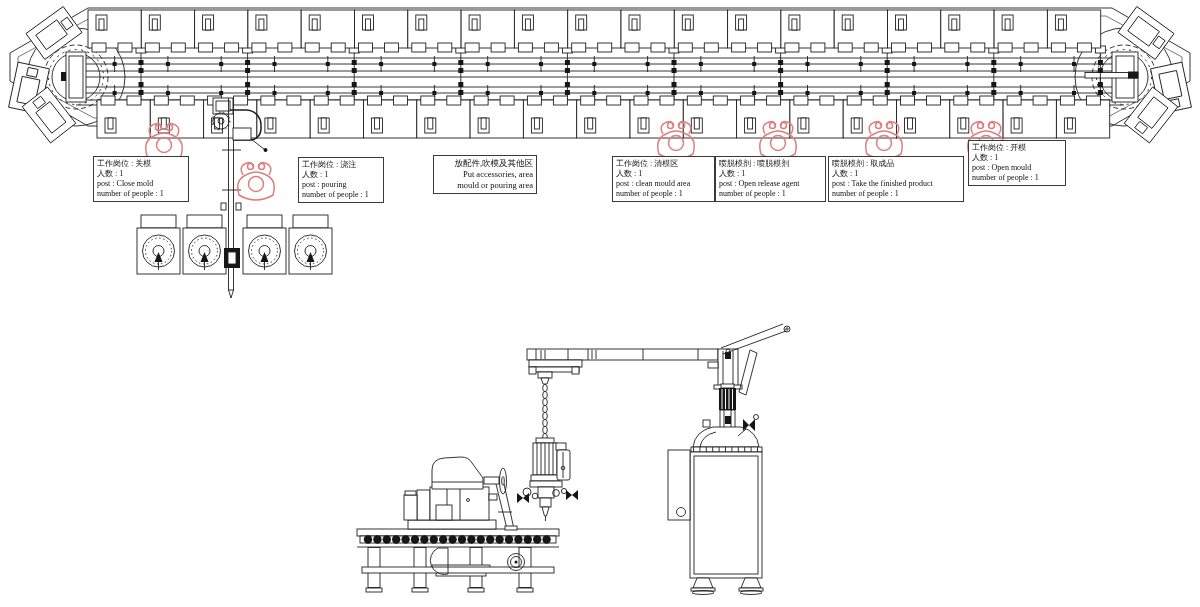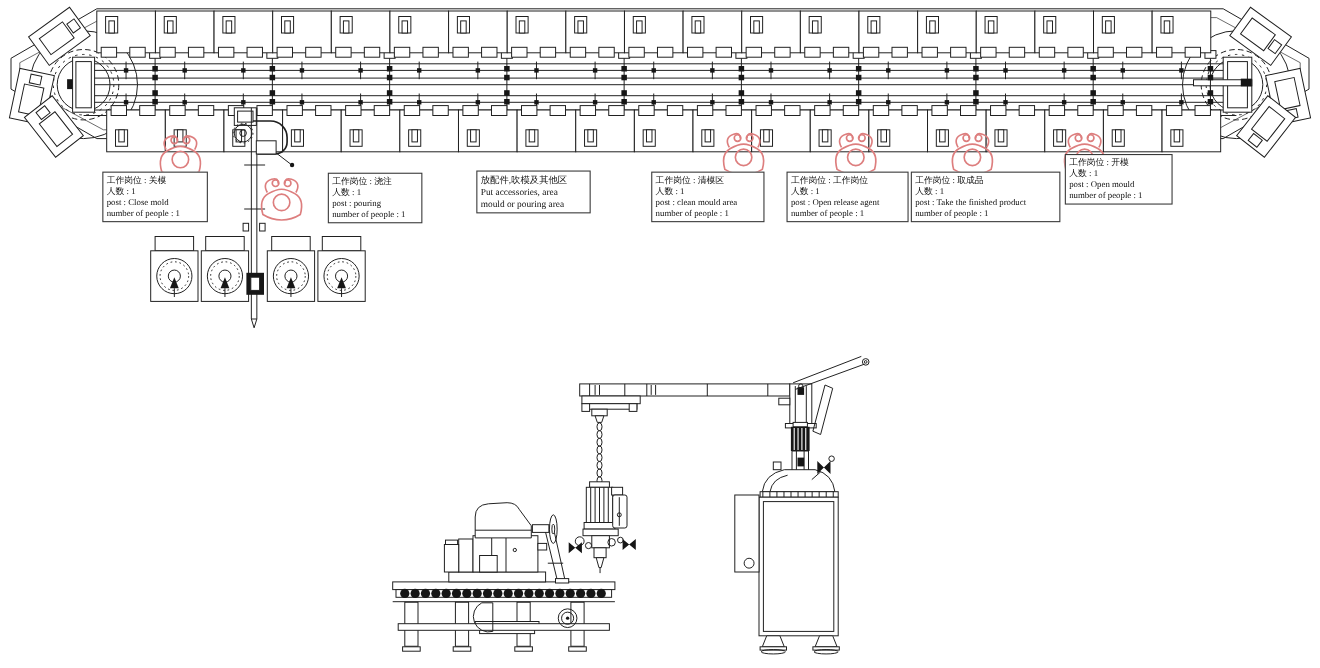--- a/index.html
+++ b/index.html
@@ -9,21 +9,21 @@
   
   #dwg *{stroke:#1f1f1f;stroke-width:0.9;fill:none;}
   #dwg .wf{fill:#ffffff;}
   #dwg .bk{fill:#161616;stroke:none;}
   #dwg .thin{stroke-width:0.6;}
   #dwg .thick{stroke-width:1.5;}
   #dwg .person *{stroke:#dd7e7e;stroke-width:1.5;fill:none;}
   #dwg .whiteline{stroke:#ffffff;stroke-width:1;}
   .lbl{position:absolute;border:1px solid #3a3a3a;background:#fff;color:#101010;
        font:8px/10px "Liberation Serif",serif;padding:2px 3px;white-space:nowrap;}
-  .lbl.note{text-align:left;font-size:8.5px;line-height:11px;}
+  .lbl.note{text-align:right;font-size:8.5px;line-height:11px;}
 </style>
 </head>
 <body>
 
 <div class="canvas">
 
 <svg id="dwg" width="1200" height="607" viewBox="0 0 1200 607">
   <defs>
     <pattern id="hatch" width="4" height="4" patternUnits="userSpaceOnUse" patternTransform="rotate(45)">
       <line x1="0" y1="0" x2="0" y2="4" stroke="#1f1f1f" stroke-width="1"></line>
@@ -462,36 +462,36 @@
   <div>post : pouring</div>
   <div>number of people : 1</div>
 </div>
 
 <div class="lbl note" style="left:433px;top:155px;width:96px">
   <div>放配件,吹模及其他区</div>
   <div>Put accessories, area</div>
   <div>mould or pouring area</div>
 </div>
 
-<div class="lbl" style="left:592px;top:156px;width:95px">
+<div class="lbl" style="left:612px;top:156px;width:95px">
   <div>工作岗位 : 清模区</div>
   <div>人数 : 1</div>
   <div>post : clean mould area</div>
   <div>number of people : 1</div>
 </div>
 
 <div class="lbl" style="left:715px;top:156px;width:103px">
-  <div>工作岗位 : 工作岗位</div>
+  <div>喷脱模剂 : 喷脱模剂</div>
   <div>人数 : 1</div>
   <div>post : Open release agent</div>
   <div>number of people : 1</div>
 </div>
 
 <div class="lbl" style="left:828px;top:156px;width:128px">
-  <div>工作岗位 : 取成品</div>
+  <div>喷脱模剂 : 取成品</div>
   <div>人数 : 1</div>
   <div>post : Take the finished product</div>
   <div>number of people : 1</div>
 </div>
 
 <div class="lbl" style="left:968px;top:140px;width:90px">
   <div>工作岗位 : 开模</div>
   <div>人数 : 1</div>
   <div>post : Open mould</div>
   <div>number of people : 1</div>

